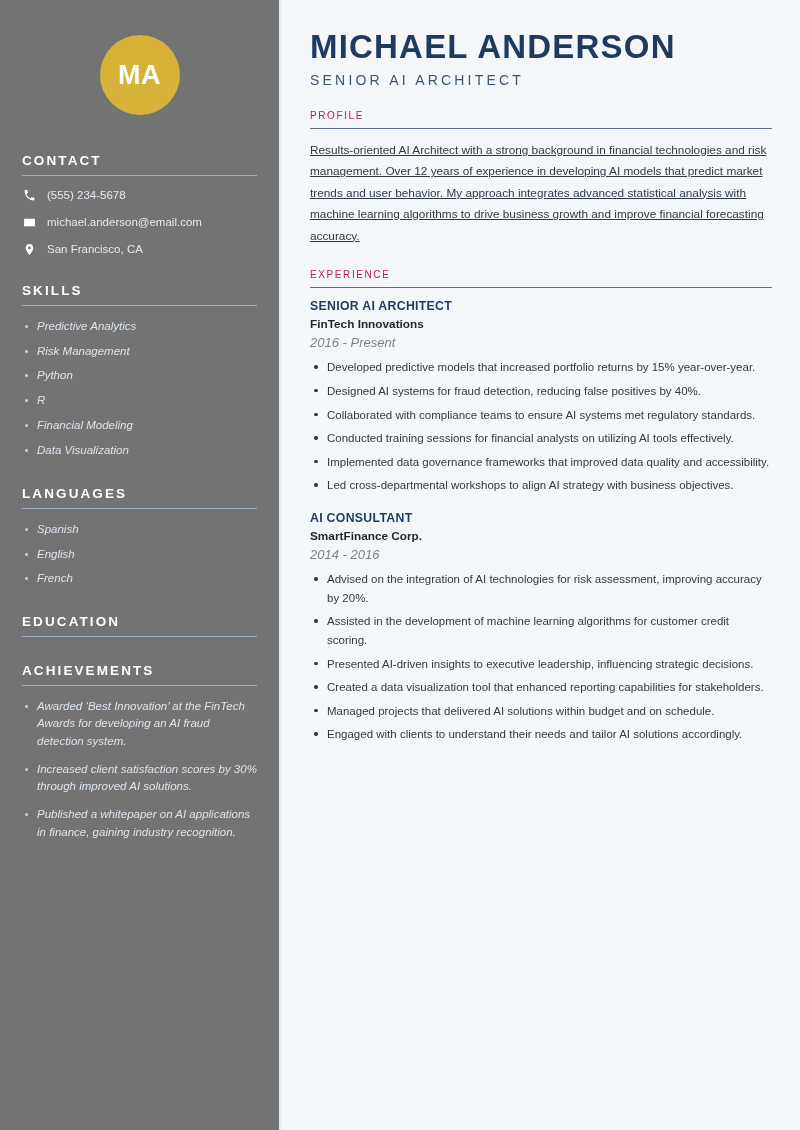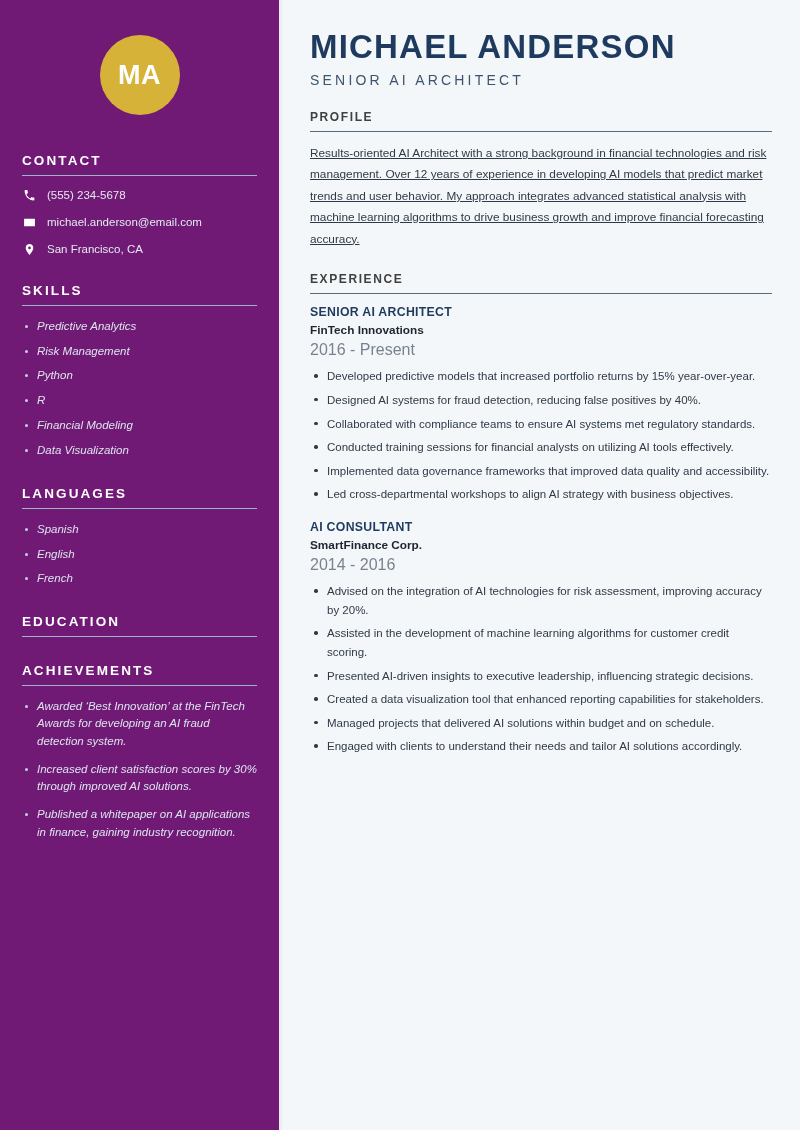--- a/index.html
+++ b/index.html
@@ -22,21 +22,21 @@
     height: 1130px;
     display: flex;
     background: #f4f7f9;
     overflow: hidden;
   }
 
   
   .sidebar {
     width: 279px;
     flex: 0 0 279px;
-    background: #701a75;
+    background: #737373;
     color: #ffffff;
     padding: 0 22px;
     position: relative;
   }
 
   .avatar-wrap {
     display: flex;
     justify-content: center;
     padding-top: 35px;
     padding-bottom: 38px;
@@ -145,24 +145,24 @@
 
   .job-subtitle {
     font-size: 14px;
     letter-spacing: 3.2px;
     color: #3c5470;
     margin-top: 6px;
     margin-bottom: 22px;
   }
 
   .main-heading {
-    font-size: 12px;
-    font-weight: bold;
+    font-size: 10px;
+    font-weight: normal;
     letter-spacing: 1.6px;
-    color: #404040;
+    color: #be185d;
     padding-bottom: 7px;
   }
 
   .main-rule {
     height: 1px;
     background: #5a6b7d;
     margin-bottom: 11px;
   }
 
   .main-section { margin-bottom: 22px; }
@@ -183,21 +183,22 @@
     color: #1e3a5f;
     margin-bottom: 4px;
   }
   .exp-company {
     font-size: 11.8px;
     font-weight: bold;
     color: #1c2530;
     margin-bottom: 4px;
   }
   .exp-dates {
-    font-size: 16px;
+    font-size: 13px;
+    font-style: italic;
     color: #78838f;
     margin-bottom: 8px;
   }
 
   ul.exp-list { list-style: none; }
   ul.exp-list li {
     position: relative;
     font-size: 11.5px;
     color: #2f3a46;
     line-height: 1.62;

